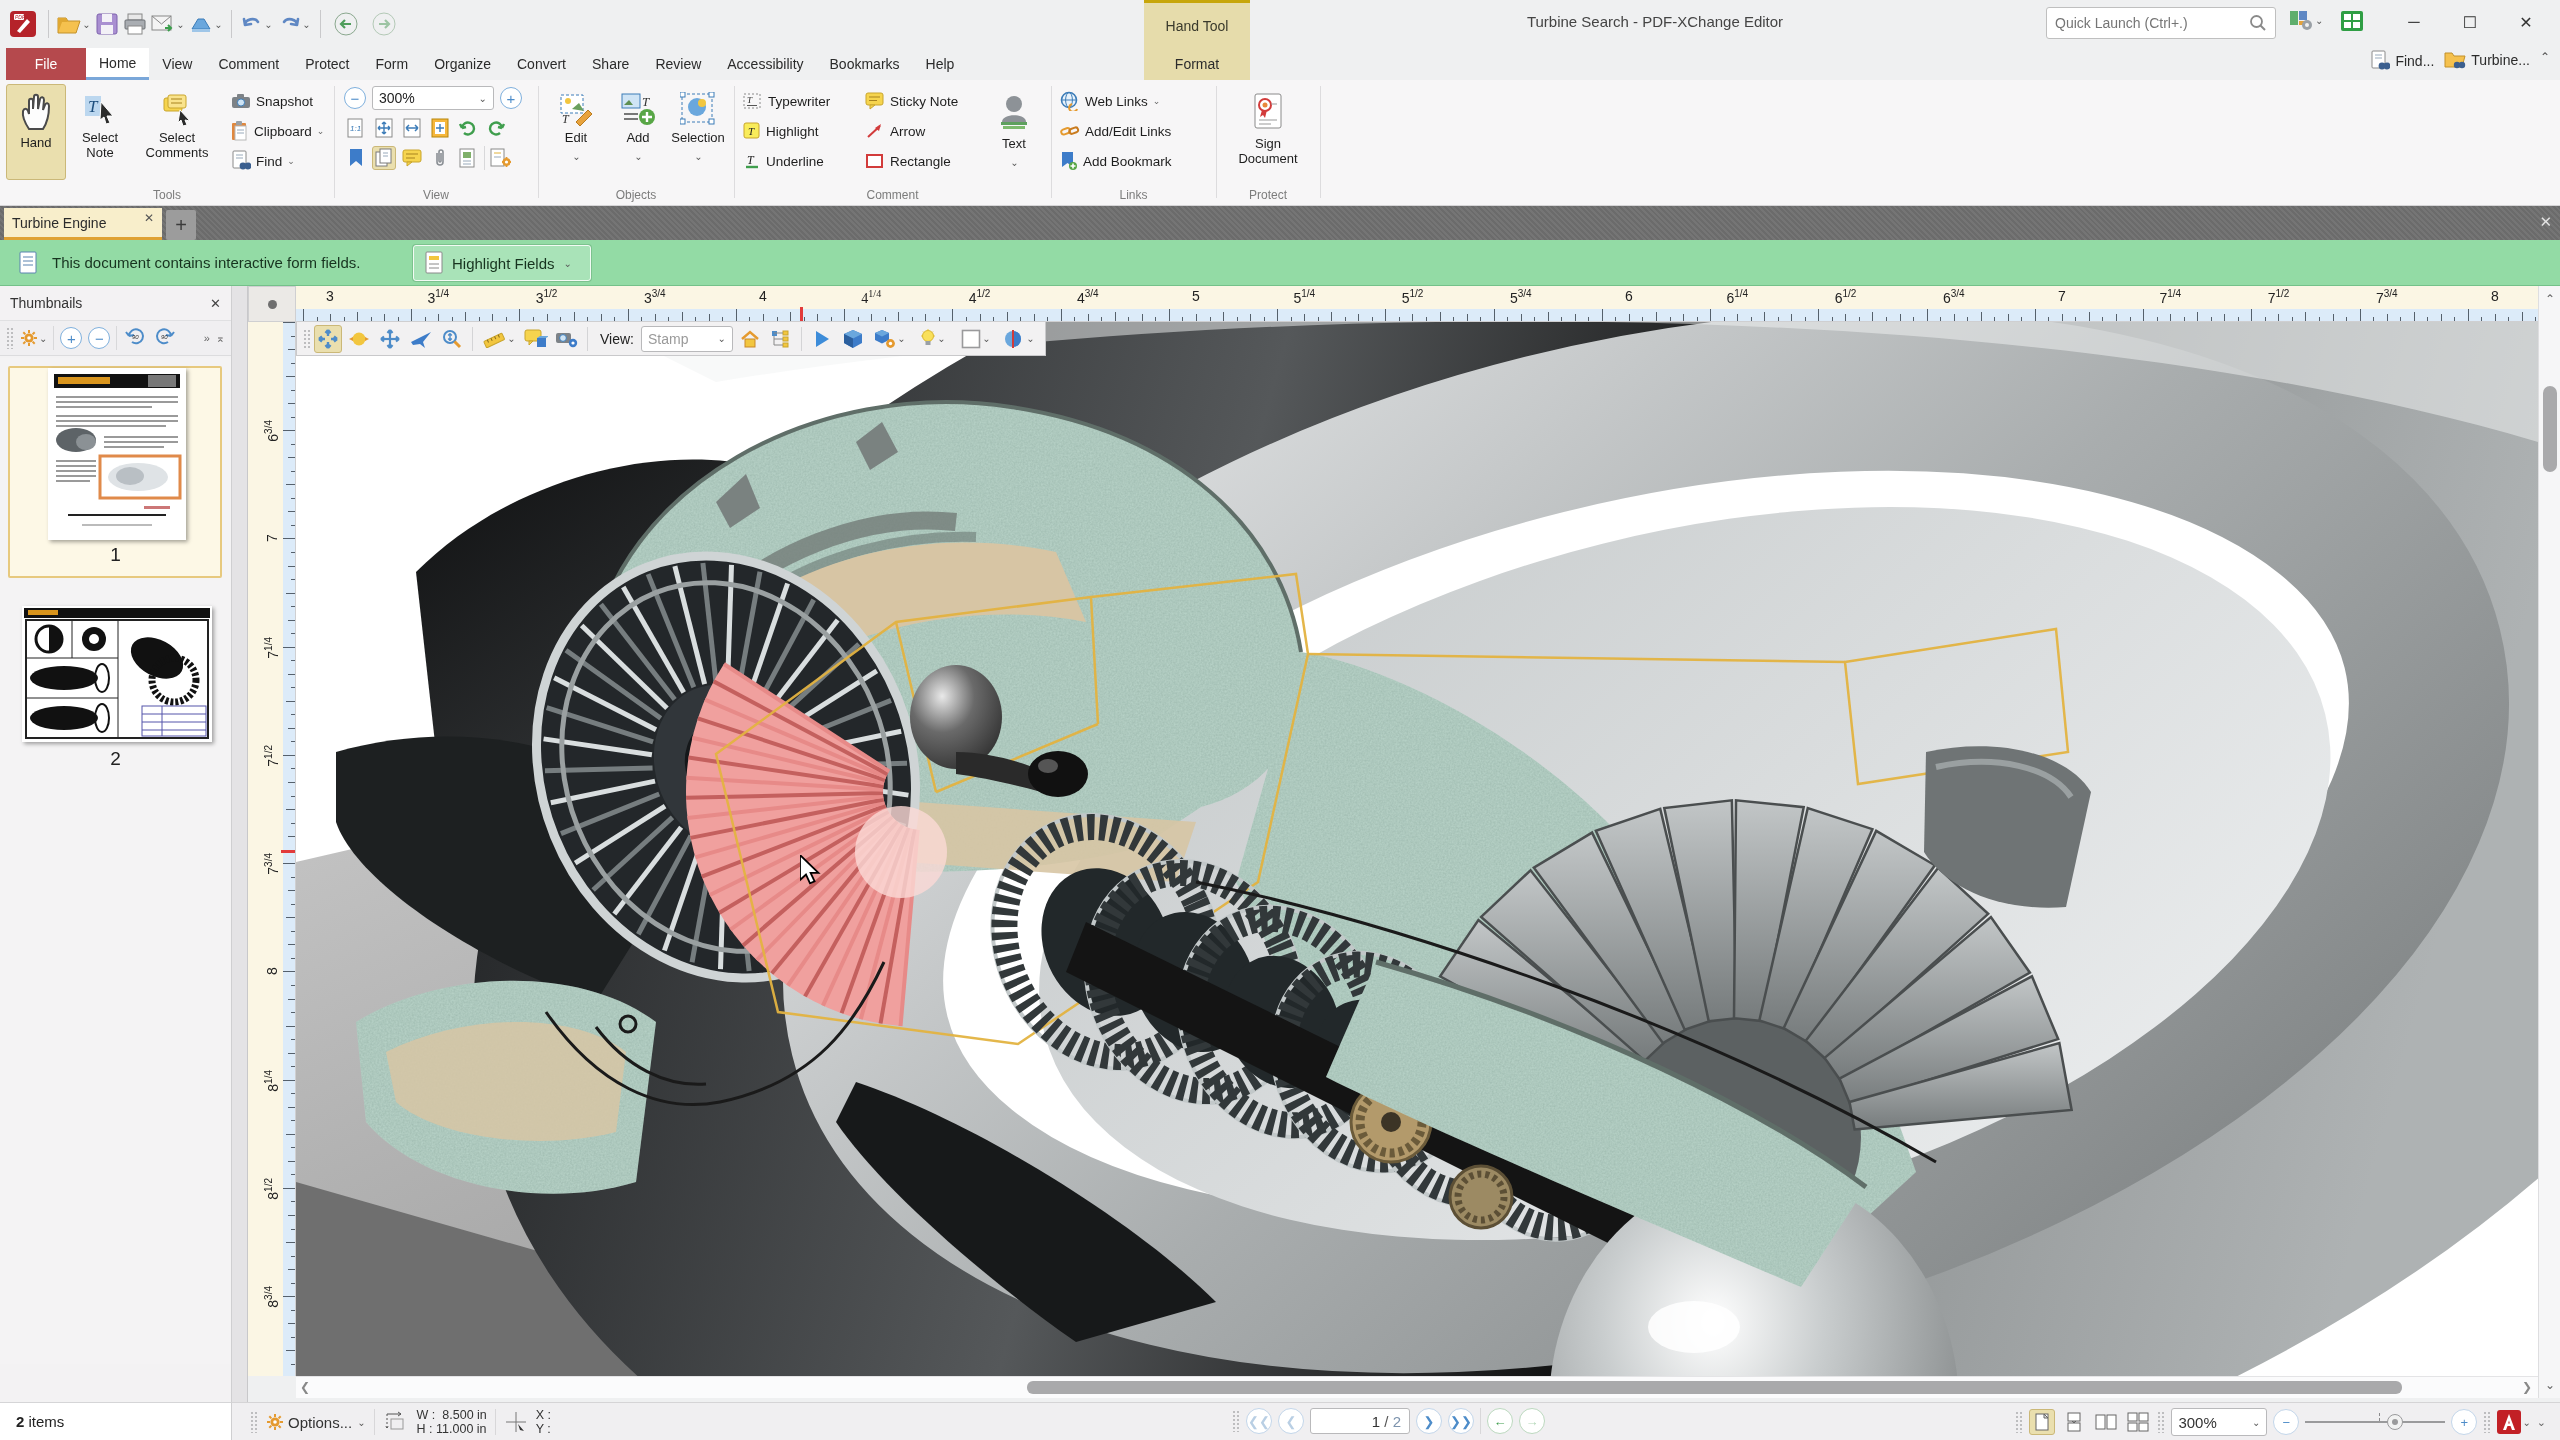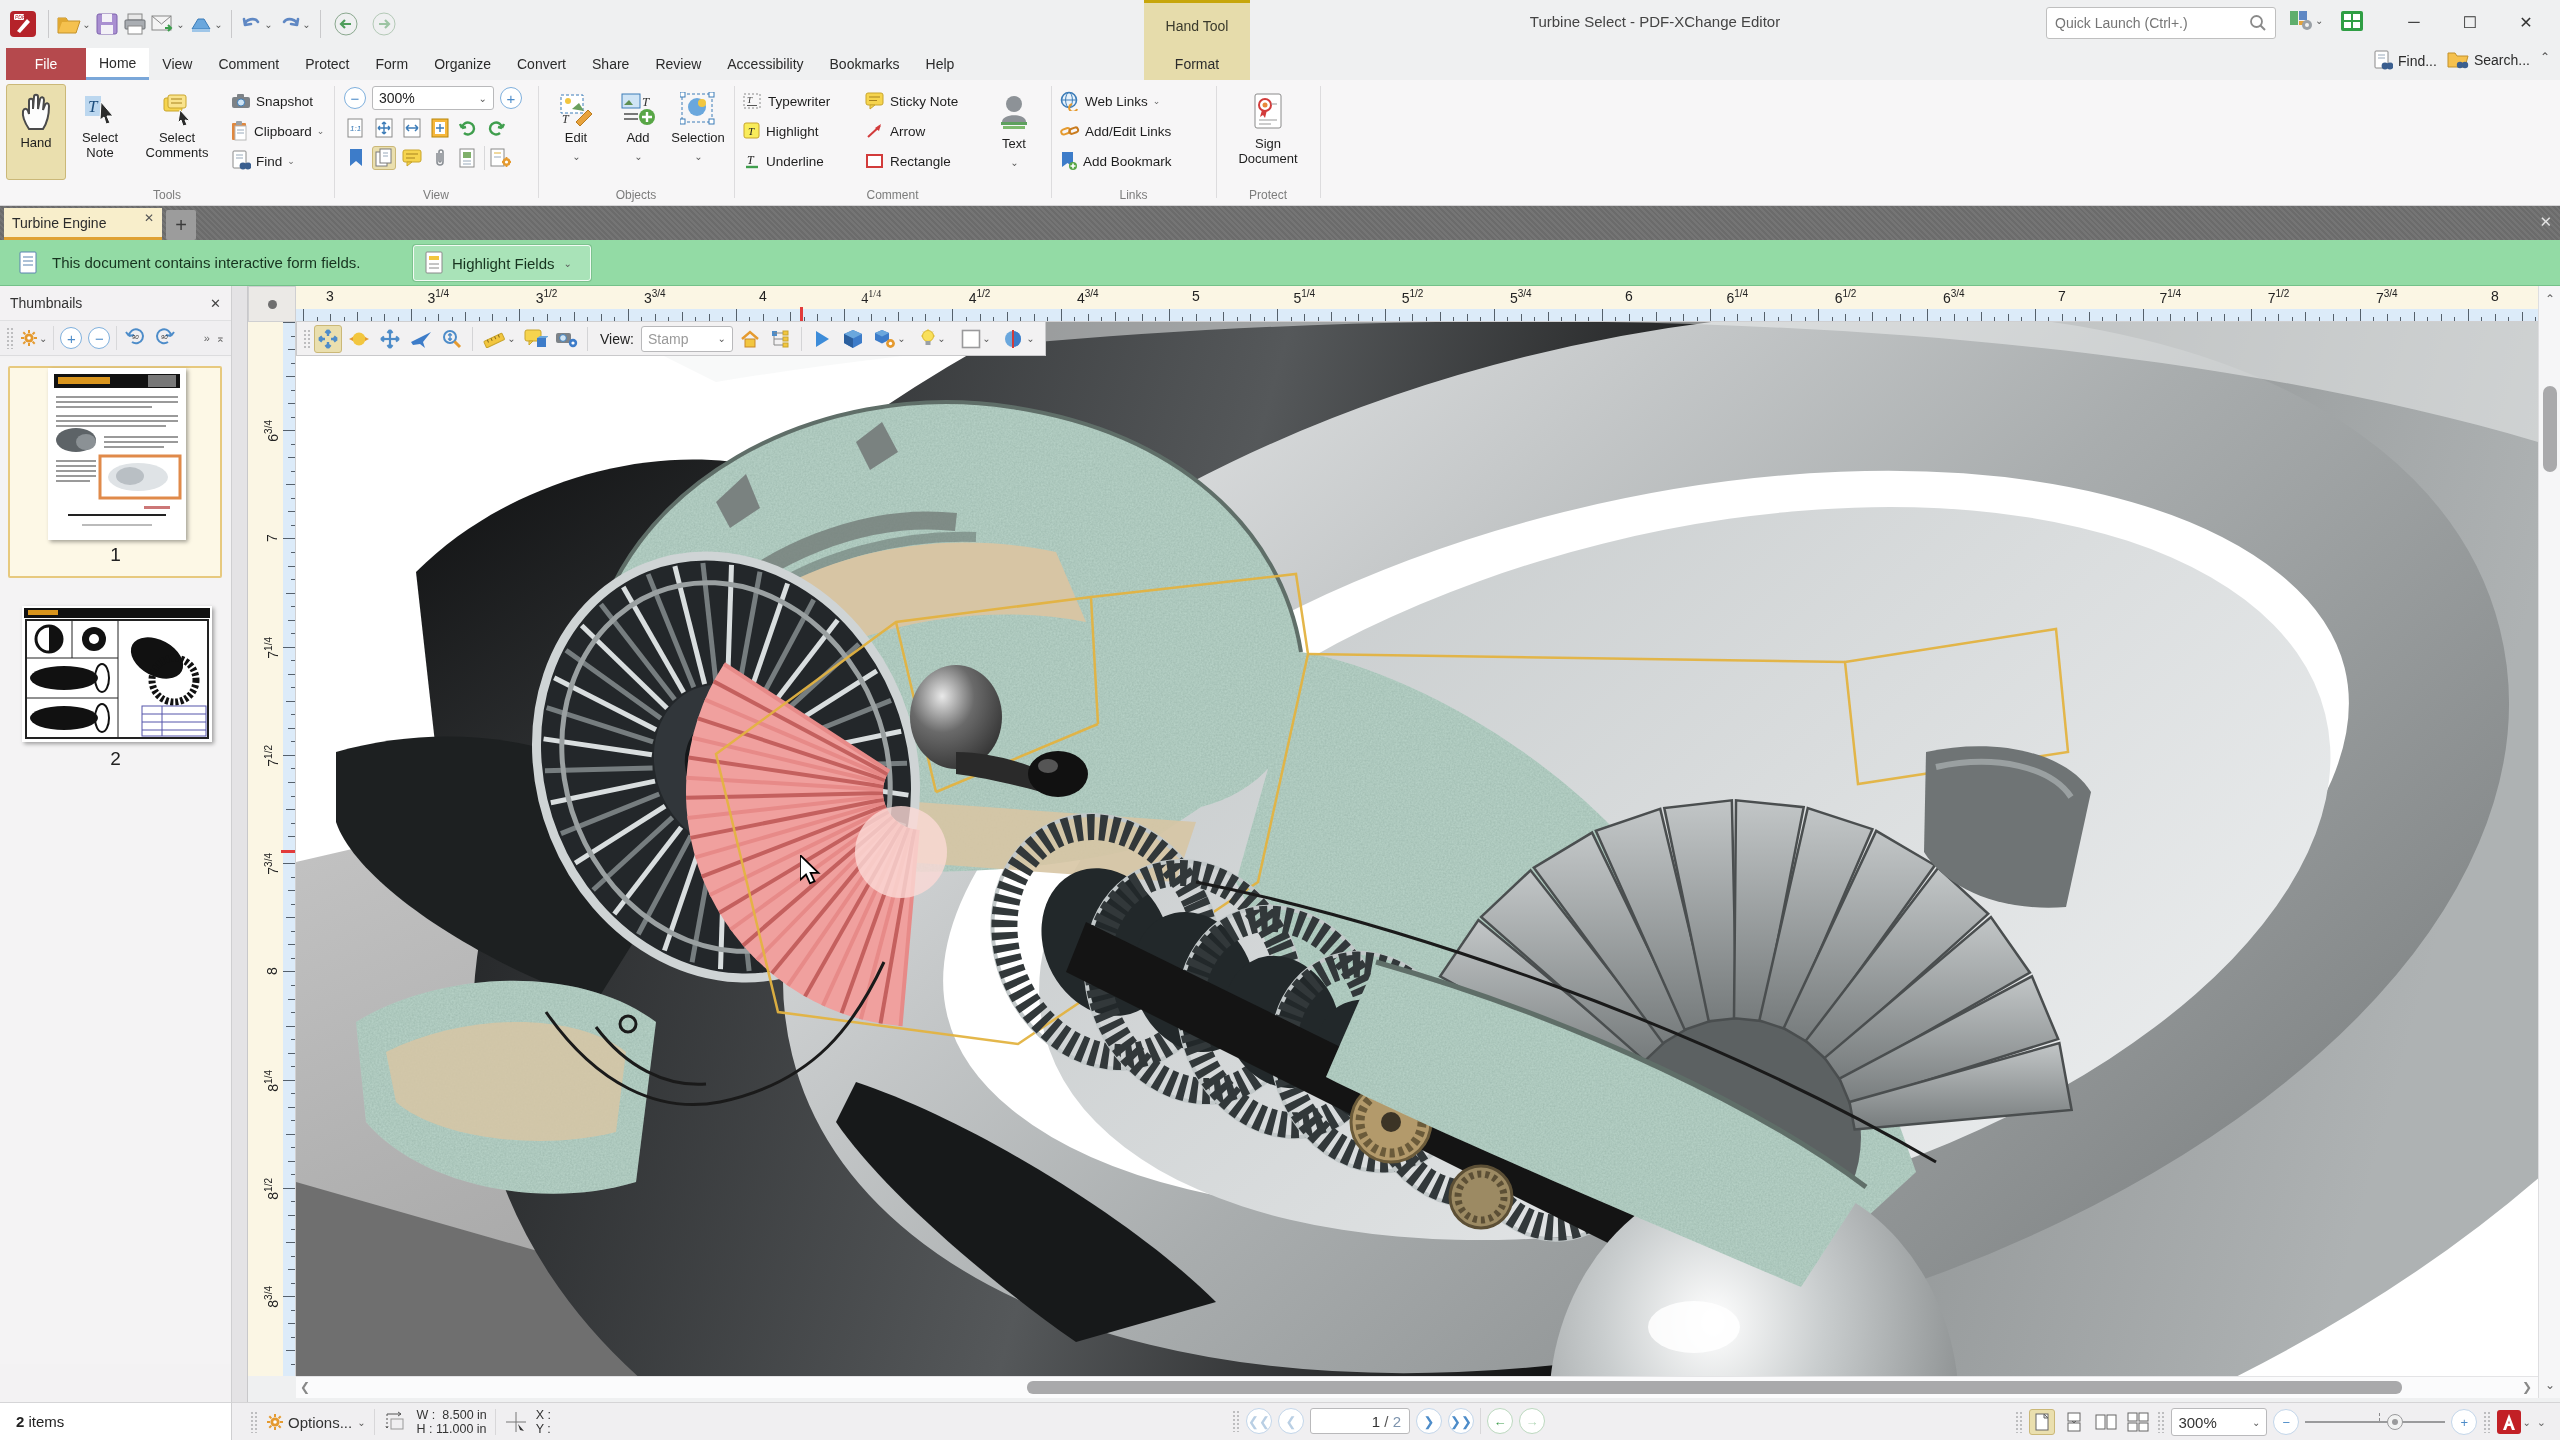--- a/index.html
+++ b/index.html
@@ -221,21 +221,21 @@
               <path d="M8,13 H18 m-4,-4 l4,4 -4,4" stroke="#9cc4a3" stroke-width="2.2" fill="none"></path>
             </svg>
           </i>
         </span>
     </div>
 
     <div class="ctx-group">
       <span>Hand Tool</span>
     </div>
 
-    <div class="wtitle">Turbine Select - PDF-XChange Editor</div>
+    <div class="wtitle">Turbine Search - PDF-XChange Editor</div>
 
     <div class="qlaunch">
       <input placeholder="Quick Launch (Ctrl+.)" style="">
       <i class="ic">
           <svg width="18" height="18" viewBox="0 0 18 18">
             <circle cx="7.5" cy="7.5" r="5.5" fill="none" stroke="#8a8a8a" stroke-width="1.8"></circle>
             <line x1="11.5" y1="11.5" x2="16" y2="16" stroke="#8a8a8a" stroke-width="2"></line>
           </svg>
         </i>
     </div>
@@ -298,21 +298,21 @@
         <span>Find...</span>
       </span>
     <span style="display:flex;align-items:center;gap:5px;">
         <i class="ic">
           <svg width="22" height="20" viewBox="0 0 22 20">
             <path d="M1,3 L8,3 L10,6 L21,6 L18,17 L1,17 Z" fill="#f5c14e" stroke="#c2912a"></path>
             <circle cx="13" cy="15" r="3.2" fill="#3b5f8f"></circle>
             <circle cx="18" cy="15" r="3.2" fill="#3b5f8f"></circle>
           </svg>
         </i>
-        <span>Search...</span>
+        <span>Turbine...</span>
       </span>
     <span style="color:#555;font-size:12px;">⌃</span>
   </div>
 
   <div class="ribbon">
 
     <div class="rgroup" style="left:0;width:334px;">
       <div class="bigbtn sel" style="left:6px;">
         <i class="ic">
             <svg width="34" height="38" viewBox="0 0 34 38">

